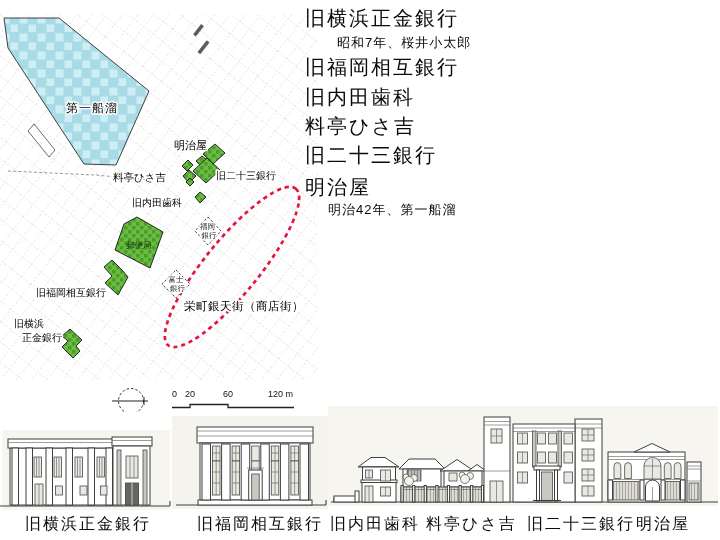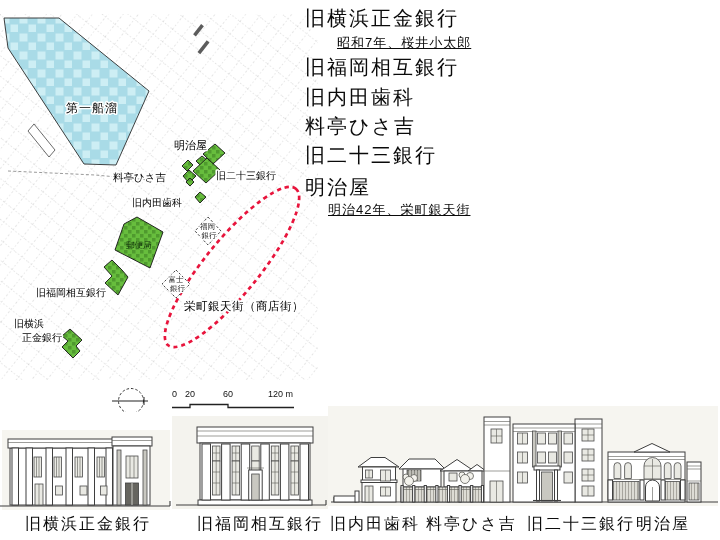--- a/index.html
+++ b/index.html
@@ -1,21 +1,21 @@
 <!DOCTYPE html>
 <html><head>
 <meta charset="utf-8">
 <style>
   html,body{margin:0;padding:0;background:#fff;}
   .page{position:relative;width:720px;height:540px;background:#ffffff;overflow:hidden;
         font-family:"Liberation Sans","DejaVu Sans",sans-serif;color:#000;}
   
   .legend{position:absolute;left:300px;top:0;width:420px;height:232px;}
   .legend .name{position:absolute;font-size:20px;letter-spacing:2px;color:#0a0a0a;white-space:nowrap;}
-  .legend .detail{position:absolute;font-size:13px;letter-spacing:1px;color:#0a0a0a;white-space:nowrap;text-decoration:underline;}
+  .legend .detail{position:absolute;font-size:13px;letter-spacing:1px;color:#0a0a0a;white-space:nowrap;}
   
   .map-wrap{position:absolute;left:0;top:14px;width:320px;height:398px;}
   
   .elev-wrap{position:absolute;left:0;top:398px;width:720px;height:142px;}
   .elev-label{position:absolute;top:514px;font-size:16px;letter-spacing:2px;color:#0d0d0d;white-space:nowrap;}
   
   .bld{fill:#ffffff;stroke:#3f3f3f;stroke-width:1;}
   .thin{stroke:#5a5a55;stroke-width:.6;fill:none;}
   .ln{stroke:#3f3f3f;stroke-width:1.1;fill:none;}
   .win{fill:#e9e9e3;stroke:#4a4a4a;stroke-width:.8;}
@@ -125,21 +125,21 @@
   </div>
 
   <div class="legend">
     <div class="name" style="left:5px;top:5px">旧横浜正金銀行</div>
     <div class="detail" style="left:37px;top:34px">昭和7年、桜井小太郎</div>
     <div class="name" style="left:5px;top:54px">旧福岡相互銀行</div>
     <div class="name" style="left:5px;top:84px">旧内田歯科</div>
     <div class="name" style="left:5px;top:113px">料亭ひさ吉</div>
     <div class="name" style="left:5px;top:142px">旧二十三銀行</div>
     <div class="name" style="left:5px;top:174px">明治屋</div>
-    <div class="detail" style="left:28px;top:201px">明治42年、栄町銀天街</div>
+    <div class="detail" style="left:28px;top:201px">明治42年、第一船溜</div>
   </div>
 
   <div class="elev-wrap">
     <svg width="720" height="142" viewBox="0 398 720 142">
       <defs>
         <pattern id="fencehatch" width="3" height="6" patternUnits="userSpaceOnUse">
           <rect width="3" height="6" fill="#dddcd5"></rect>
           <line x1="1.5" y1="0" x2="1.5" y2="6" stroke="#8f8e86" stroke-width=".7"></line>
         </pattern>
       </defs>

